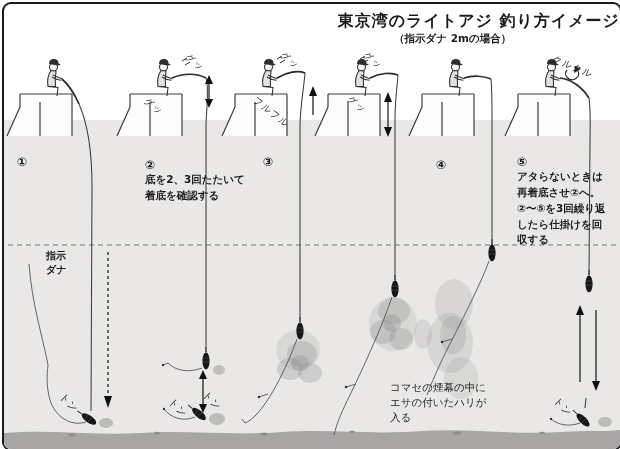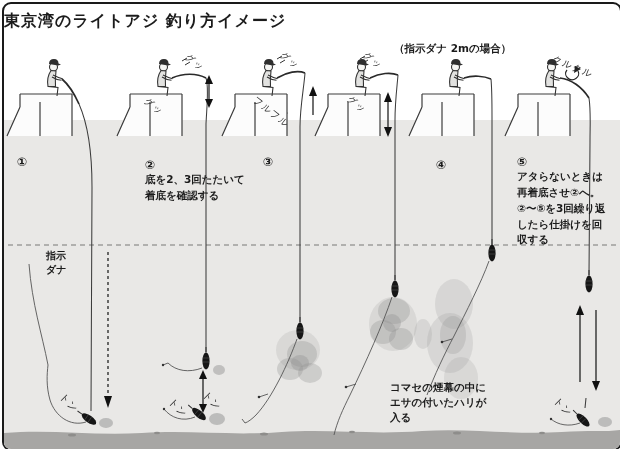--- a/index.html
+++ b/index.html
@@ -1,25 +1,25 @@
 <!DOCTYPE html>
 <html><head>
 <meta charset="utf-8">
 <style>
   html,body{margin:0;padding:0;background:#fff;}
   .frame{position:relative;width:616px;height:445px;margin:2px;border:2px solid #1a1a1a;
          border-radius:9px;overflow:hidden;background:#fff;
          font-family:"DejaVu Sans",sans-serif;color:#1b1b1b;}
   .abs{position:absolute;}
-  .title{left:0;top:7px;width:100%;text-align:left;font-size:16px;font-weight:bold;letter-spacing:1px;}
-  .subtitle{left:390px;top:28px;font-size:10.5px;font-weight:bold;margin-top:10px;}
+  .title{left:0;top:7px;width:100%;text-align:right;font-size:16px;font-weight:bold;letter-spacing:1px;}
+  .subtitle{left:390px;top:28px;font-size:10.5px;font-weight:bold;}
   .step{font-size:10.5px;font-weight:bold;line-height:1.5;word-break:break-all;}
   .step .num{font-size:12px;line-height:1.2;}
   .tana{left:42px;top:245px;font-size:10px;font-weight:bold;line-height:1.35;}
-  .note{left:386px;top:376px;width:104px;font-size:10.5px;font-weight:bold;line-height:1.45;word-break:break-all;}
+  .note{left:386px;top:376px;width:104px;font-size:10.5px;font-weight:normal;line-height:1.45;word-break:break-all;}
   .snd{font-size:9.5px;color:#2b2b2b;white-space:nowrap;transform-origin:left top;letter-spacing:1px;}
   .r38{transform:rotate(38deg);}
   .r22{transform:rotate(22deg);}
   .r45{transform:rotate(45deg);font-size:10px;}
   svg{position:absolute;left:0;top:0;}
 </style>
 </head>
 <body>
 
 <div class="frame">

